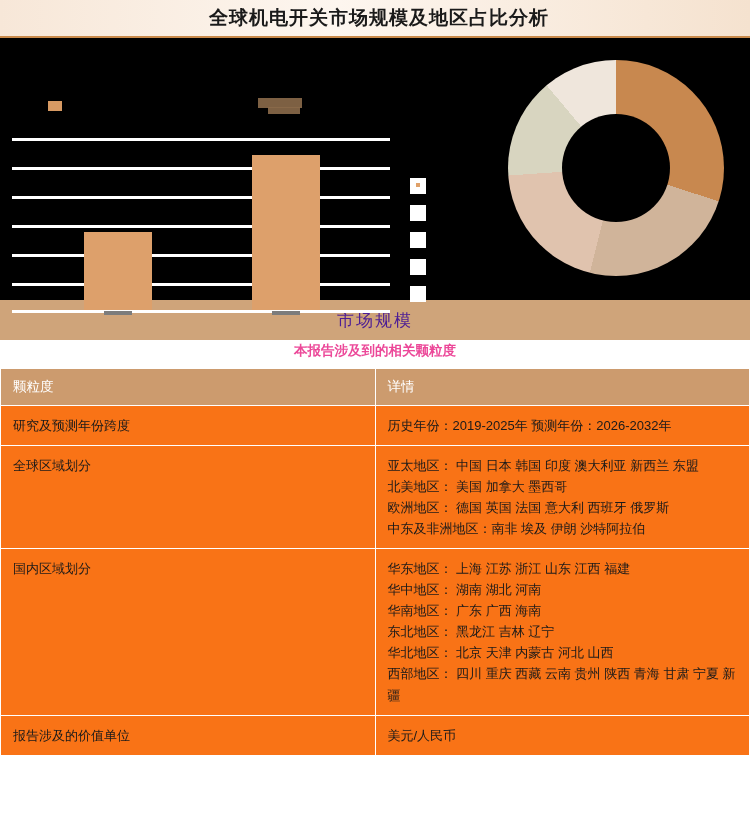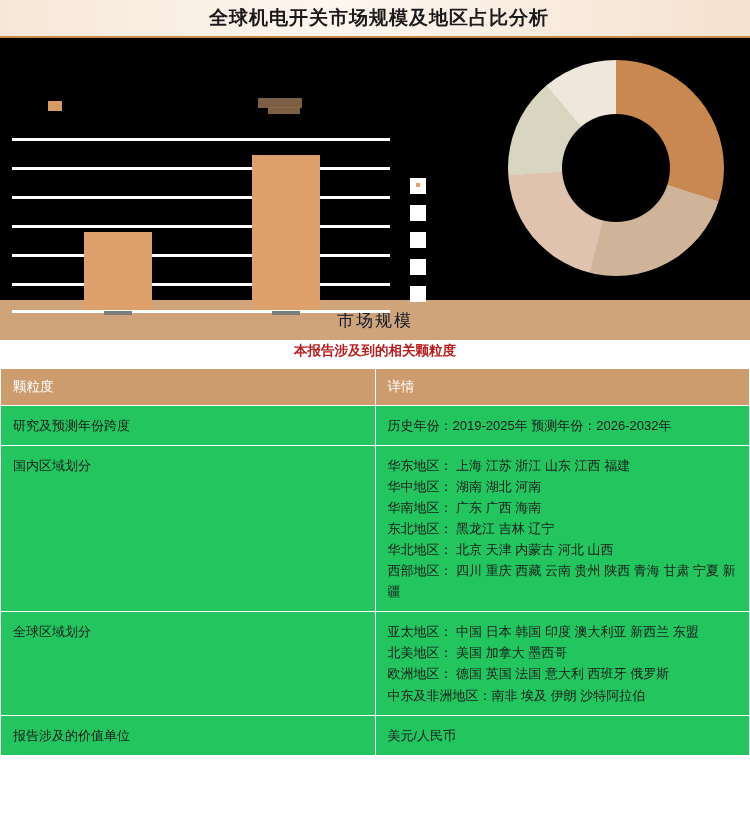--- a/index.html
+++ b/index.html
@@ -74,44 +74,44 @@
   }
   .donut .hole{
     position:absolute;left:50%;top:50%;width:108px;height:108px;margin:-54px 0 0 -54px;
     background:#000;border-radius:50%;
   }
 
   
   .tabs{display:flex;height:40px;}
   .tab{
     flex:1;display:flex;align-items:center;justify-content:center;
-    font-size:17px;color:#0f172a;letter-spacing:2px;
+    font-size:17px;color:#4c1d95;letter-spacing:2px;
   }
   .tab.active{background:#cfa47a;}
   .tab.inactive{background:#c8c3ac;}
 
   
   .para{
     padding:10px 12px 4px 12px;
     font-size:13.5px;line-height:1.72;color:#1a1a1a;text-align:justify;
   }
   .section-title{
-    text-align:center;font-size:13.5px;font-weight:bold;margin:2px 0 8px 0;color:#b91c1c;
+    text-align:center;font-size:13.5px;font-weight:bold;margin:2px 0 8px 0;color:#ec4899;
   }
 
   
   table.grain{
     width:100%;border-collapse:collapse;table-layout:fixed;
   }
   table.grain th{
     background:#cc9b6e;color:#fff;font-weight:normal;font-size:13.5px;
     text-align:left;padding:9px 12px;border:1px solid #ffffff;margin-left:36px;
   }
   table.grain td{
-    background:#22c55e;font-size:13px;color:#1a1a1a;
+    background:#f97316;font-size:13px;color:#1a1a1a;
     padding:9px 12px;border:1px solid #ffffff;vertical-align:top;line-height:1.62;
   }
   table.grain td.k{width:360px;}
   .multiline{white-space:pre-line;}
 </style>
 </head>
 <body>
 
 <div class="page">
 
@@ -183,35 +183,35 @@
         <th class="k">颗粒度</th>
         <th>详情</th>
       </tr>
     </thead>
     <tbody>
       <tr>
         <td class="k">研究及预测年份跨度</td>
         <td class="multiline">历史年份：2019-2025年  预测年份：2026-2032年</td>
       </tr>
       <tr>
+        <td class="k">全球区域划分</td>
+        <td class="multiline">亚太地区： 中国  日本  韩国  印度  澳大利亚  新西兰  东盟
+北美地区： 美国  加拿大  墨西哥
+欧洲地区： 德国  英国  法国  意大利  西班牙  俄罗斯
+中东及非洲地区：南非  埃及  伊朗  沙特阿拉伯</td>
+      </tr>
+      <tr>
         <td class="k">国内区域划分</td>
         <td class="multiline">华东地区： 上海  江苏  浙江  山东  江西  福建
 华中地区： 湖南  湖北  河南
 华南地区： 广东  广西  海南
 东北地区： 黑龙江  吉林  辽宁
 华北地区： 北京  天津  内蒙古  河北  山西
 西部地区： 四川  重庆  西藏  云南  贵州  陕西  青海  甘肃  宁夏  新疆</td>
       </tr>
       <tr>
-        <td class="k">全球区域划分</td>
-        <td class="multiline">亚太地区： 中国  日本  韩国  印度  澳大利亚  新西兰  东盟
-北美地区： 美国  加拿大  墨西哥
-欧洲地区： 德国  英国  法国  意大利  西班牙  俄罗斯
-中东及非洲地区：南非  埃及  伊朗  沙特阿拉伯</td>
-      </tr>
-      <tr>
         <td class="k">报告涉及的价值单位</td>
         <td class="multiline">美元/人民币</td>
       </tr>
     </tbody>
   </table>
 
 </div>
 
 </body></html>

